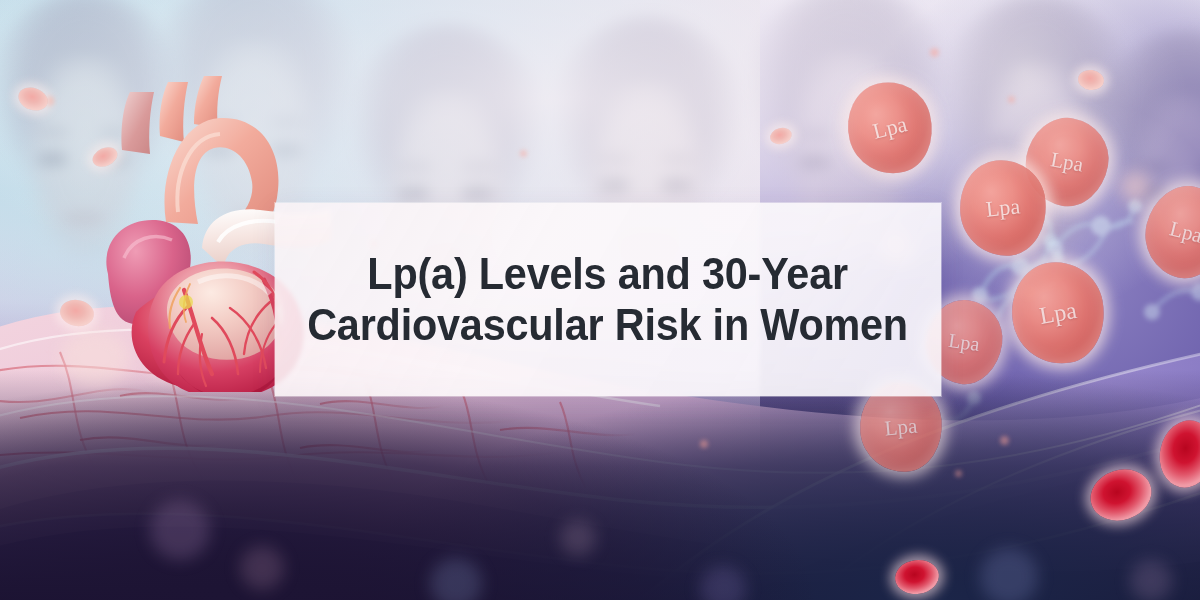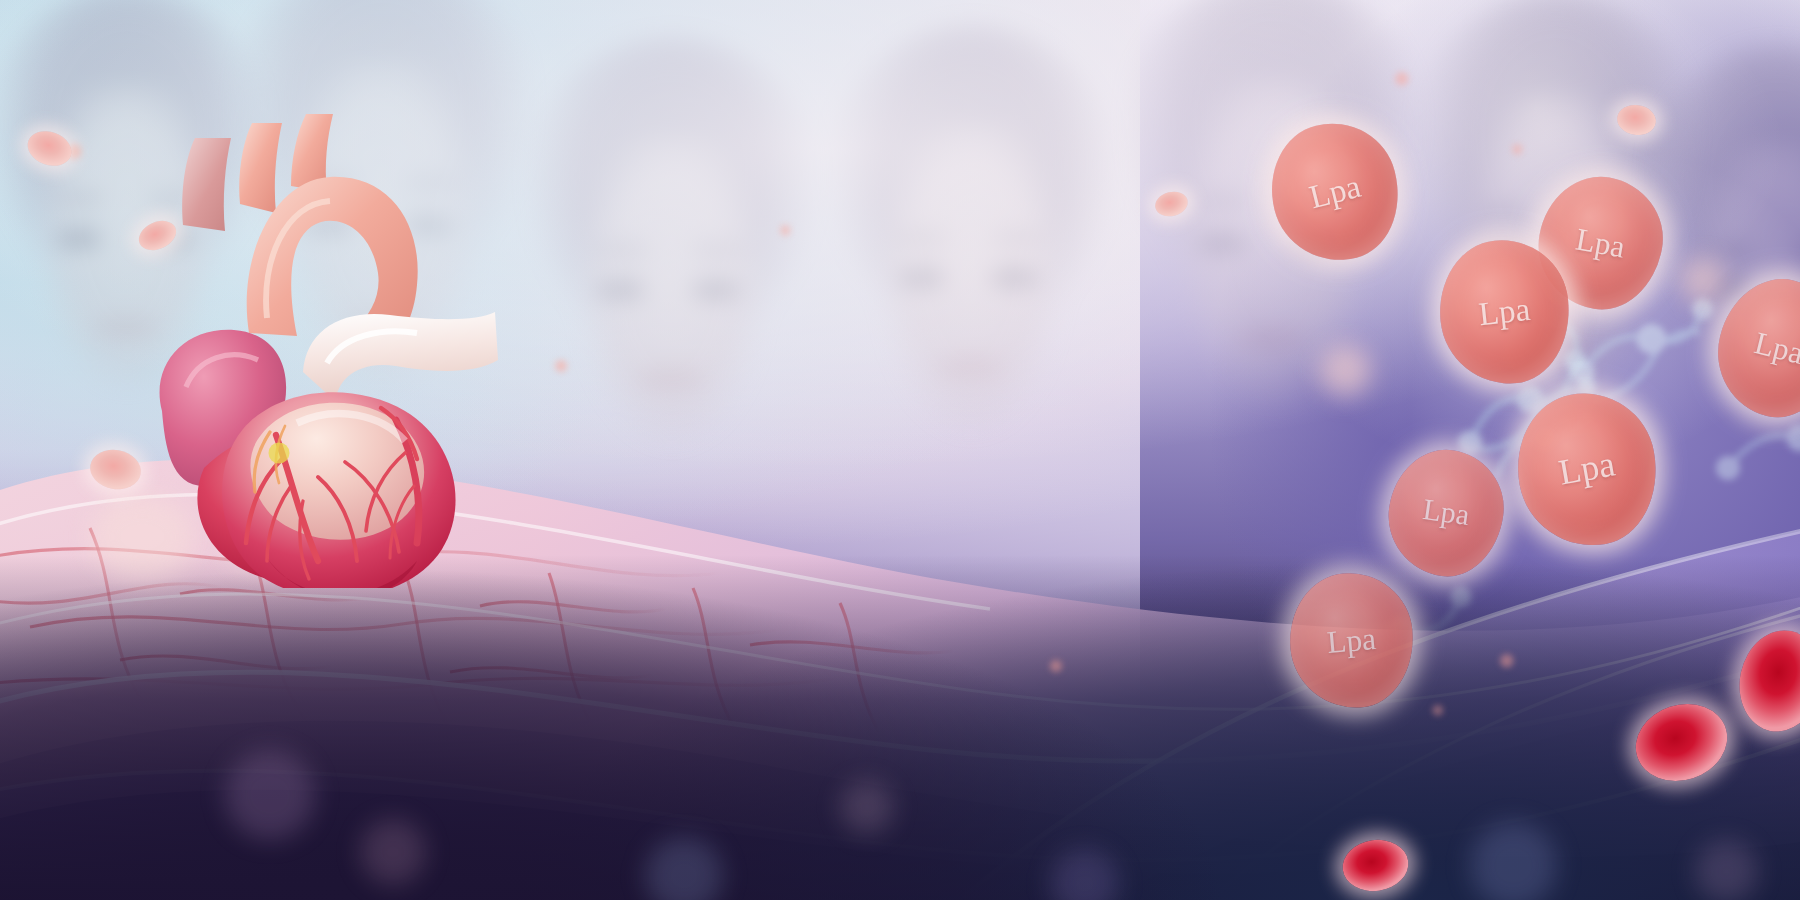--- a/index.html
+++ b/index.html
@@ -445,14 +445,18 @@
         <path d="M112 222 C 106 234, 104 248, 108 260" stroke-width="1.8"></path>
       </g>
       <circle cx="108" cy="240" r="7" fill="#eada4e" opacity=".75"></circle>
 
       <path d="M100 310 C 120 340, 170 344, 200 312 C 186 340, 132 352, 100 310 Z" fill="#9c0d30" opacity=".45"></path>
 
       <path d="M120 220 C 146 208, 176 214, 192 232" fill="none" stroke="#ffffff" stroke-opacity=".45" stroke-width="5"></path>
     </svg>
   </div>
 
+  <div class="title-panel">
+    <div class="title-line">Lp(a) Levels and 30-Year</div>
+    <div class="title-line">Cardiovascular Risk in Women</div>
+  </div>
 
 </div>
 
 </body></html>

